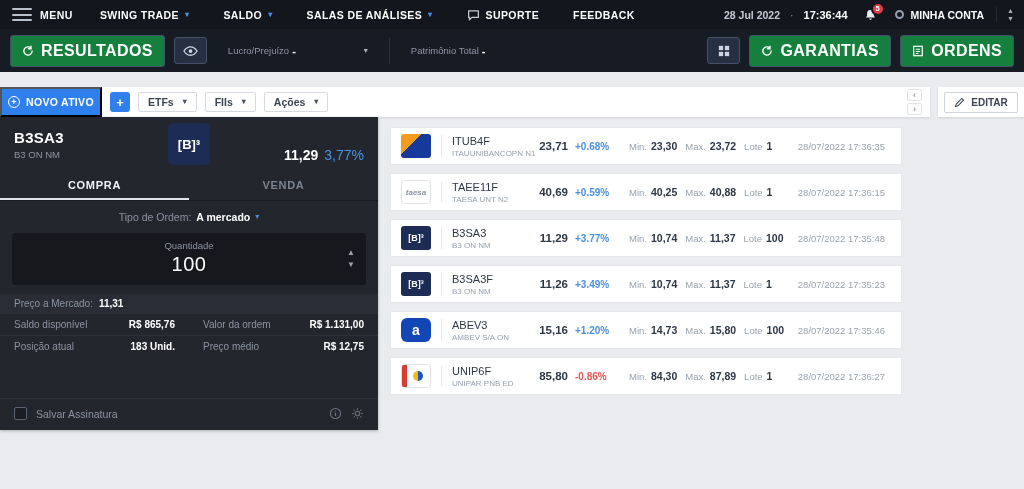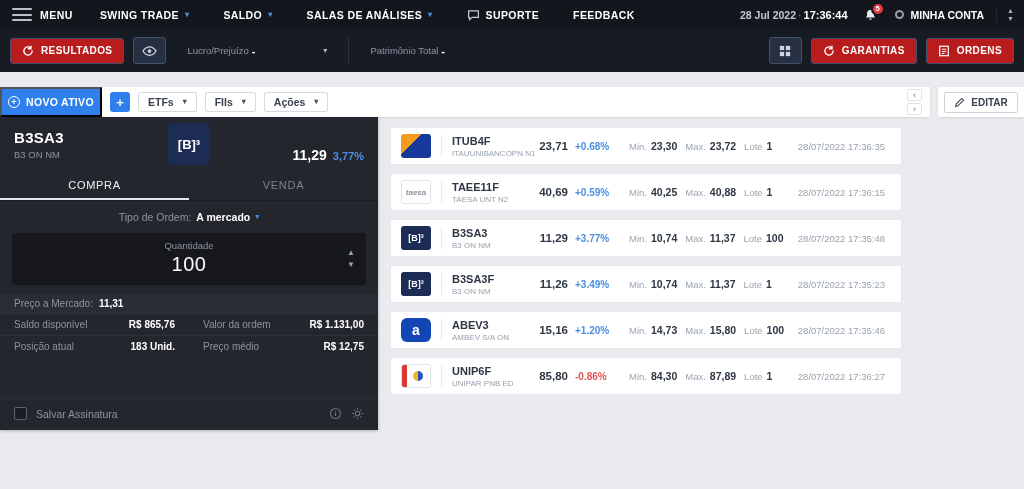--- a/index.html
+++ b/index.html
@@ -11,38 +11,38 @@
           display:flex;align-items:center;padding:0 10px}
   .burger{width:20px;height:13px;display:flex;flex-direction:column;justify-content:space-between;
           margin:0 8px 0 2px;cursor:pointer}
   .burger span{height:2px;background:#b9c0cc;border-radius:1px}
   .menu-label{font-size:10.5px;font-weight:bold;letter-spacing:.5px;margin-right:10px;cursor:pointer}
   .nav-item{display:flex;align-items:center;gap:6px;font-size:10.5px;font-weight:bold;letter-spacing:.4px;
             padding:0 17px;height:100%;cursor:pointer;white-space:nowrap}
   .caret{color:#4a90e2;font-size:8px;line-height:1}
   .caret.dark{color:#4a5561}
   .nav-icon{color:#c6cdd8;display:flex;align-items:center}
-  .clock{display:flex;align-items:center;gap:2px;font-size:10.5px;margin-left:auto;margin-right:16px;white-space:nowrap}
+  .clock{display:flex;align-items:center;gap:10px;font-size:10.5px;margin-left:auto;margin-right:16px;white-space:nowrap}
   .clock .date{color:#c3cad6;font-weight:bold}
   .clock .sep{color:#8d96a8}
   .clock .time{color:#fff;font-weight:bold;font-size:11px}
   .bell-wrap{position:relative;margin-right:18px;color:#e8ecf2;cursor:pointer;display:flex}
   .badge{position:absolute;top:-6px;right:-8px;background:#e53945;border-radius:50%;min-width:14px;height:14px;
          font-size:7.5px;font-weight:bold;display:flex;align-items:center;justify-content:center;
          border:2px solid #13161c;color:#fff}
   .account{display:flex;align-items:center;gap:7px;font-size:10.5px;font-weight:bold;margin-right:12px;cursor:pointer}
   .acct-dot{width:9px;height:9px;border:2px solid #97a0b0;border-radius:50%}
   .collapse{display:flex;flex-direction:column;align-items:center;gap:1px;color:#aab2c0;font-size:7px;
             padding-left:10px;border-left:1px solid #242a33;cursor:pointer;line-height:1}
 
   
   .toolbar{position:absolute;top:29px;left:0;right:0;height:43px;background:#171b23;
            display:flex;align-items:center;padding:0 10px;gap:9px}
-  .tb-btn{display:flex;align-items:center;gap:7px;background:#b91c1c;border:1px solid #45506a;border-radius:3px;
-          color:#fff;font-size:10px;font-weight:bold;letter-spacing:.4px;padding:6px 11px;cursor:pointer;white-space:nowrap}
+  .tb-btn{display:flex;align-items:center;gap:7px;background:#15803d;border:1px solid #45506a;border-radius:3px;
+          color:#fff;font-size:16px;font-weight:bold;letter-spacing:.4px;padding:6px 11px;cursor:pointer;white-space:nowrap}
   .tb-icon-btn{width:33px;height:27px;display:flex;align-items:center;justify-content:center;background:#273043;
                border:1px solid #45506a;border-radius:3px;color:#cdd5e3;cursor:pointer}
   .metric{display:flex;flex-direction:row;gap:3px;padding:0 12px}
   .metric-label{font-size:9.5px;color:#8d96a8}
   .metric-row{display:flex;align-items:center}
   .metric-value{font-size:11px;color:#fff;font-weight:bold}
   .metric-caret{color:#aeb6c4;font-size:8px;margin-left:68px;cursor:pointer}
   .vsep{width:1px;height:26px;background:#2b3140}
   .tb-spacer{flex:1}
 
@@ -71,23 +71,23 @@
   .order-panel{position:absolute;top:117px;left:0;width:378px;height:313px;background:#24262d;
                display:flex;flex-direction:column;box-shadow:0 1px 3px rgba(0,0,0,.25)}
   .op-header{position:relative;display:flex;justify-content:space-between;padding:12px 14px 0;height:52px}
   .op-ticker{font-size:15px;color:#fff;font-weight:bold;letter-spacing:.3px}
   .op-company{font-size:9.5px;color:#8b93a1;margin-top:3px}
   .b3-logo{position:absolute;left:50%;top:6px;transform:translateX(-50%);width:42px;height:42px;background:#1c2c55;
            border-radius:5px;display:flex;align-items:center;justify-content:center}
   .b3-logo::after{content:"[B]³";color:#fff;font-weight:bold;font-size:13px}
   .op-price-wrap{margin-top:18px;display:flex;align-items:baseline;gap:6px}
   .op-price{font-size:14px;color:#fff;font-weight:bold}
-  .op-change{font-size:11px;color:#4a90e2;font-weight:bold}
+  .op-change{font-size:14px;color:#4a90e2;font-weight:normal}
   .op-tabs{display:flex;border-bottom:1px solid #1a1c21;margin-top:2px}
-  .op-tab{flex:1;text-align:center;padding:8px 0 7px;font-size:11px;font-weight:normal;letter-spacing:.7px;
+  .op-tab{flex:1;text-align:center;padding:8px 0 7px;font-size:11px;font-weight:bold;letter-spacing:.7px;
           color:#7d8592;cursor:pointer;border-bottom:2px solid transparent}
   .op-tab.active{color:#f2f4f7;border-bottom-color:#dfe4ea}
   .op-ordertype{display:flex;justify-content:center;align-items:center;gap:5px;padding:10px 0 2px;font-size:10.5px}
   .ot-label{color:#8b93a1}
   .ot-value{color:#fff;font-weight:bold}
   .qty-box{margin:8px 12px 0;background:#17181d;border-radius:3px;position:relative;text-align:center;padding:7px 0 9px;cursor:text}
   .qty-label{font-size:9.5px;color:#8b93a1}
   .qty-value{font-size:20px;color:#fdfdfd;margin-top:2px;letter-spacing:.5px}
   .stepper{position:absolute;right:11px;top:50%;transform:translateY(-50%);display:flex;flex-direction:column;gap:4px;
            color:#9aa2b0;font-size:8px;line-height:1}
@@ -119,21 +119,21 @@
   .logo-b3{background:#1c2c55}
   .logo-b3::after{content:"[B]³";font-size:9px;color:#fff;font-weight:bold}
   .logo-ambev{background:#1246b4;border-radius:6px}
   .logo-ambev::after{content:"a";font-size:14px;color:#fff;font-weight:bold;line-height:1}
   .logo-unipar{background:#fff;border:1px solid #dfe3e8}
   .logo-unipar::before{content:"";position:absolute;left:0;top:0;bottom:0;width:5px;background:#d93a35}
   .logo-unipar::after{content:"";width:10px;height:10px;border-radius:50%;
                       background:linear-gradient(90deg,#f3b71f 50%,#1f55c4 50%);margin-left:4px}
   .vdiv{width:1px;height:22px;background:#e8eaee;margin:0 10px;flex:0 0 auto}
   .tick-col{width:76px;flex:0 0 auto}
-  .tick{font-size:11px;font-weight:bold;color:#2e3744}
+  .tick{font-size:11px;font-weight:normal;color:#2e3744}
   .tname{font-size:8px;color:#98a1ad;white-space:nowrap;margin-top:2px}
   .price{width:40px;text-align:right;font-size:11.5px;font-weight:bold;color:#2e3744;flex:0 0 auto}
   .chg{width:46px;margin-left:7px;font-size:10px;font-weight:bold;flex:0 0 auto}
   .pos{color:#4a90e2}
   .neg{color:#e25555}
   .stat-label{margin-left:8px;color:#9aa3af;font-size:9.5px;white-space:nowrap}
   .stat-val{margin-left:4px;font-size:10.5px;font-weight:bold;color:#2e3744;white-space:nowrap}
   .ts{margin-left:auto;color:#9aa3af;font-size:9.5px;padding-right:6px;white-space:nowrap}
 
   svg{display:block}

